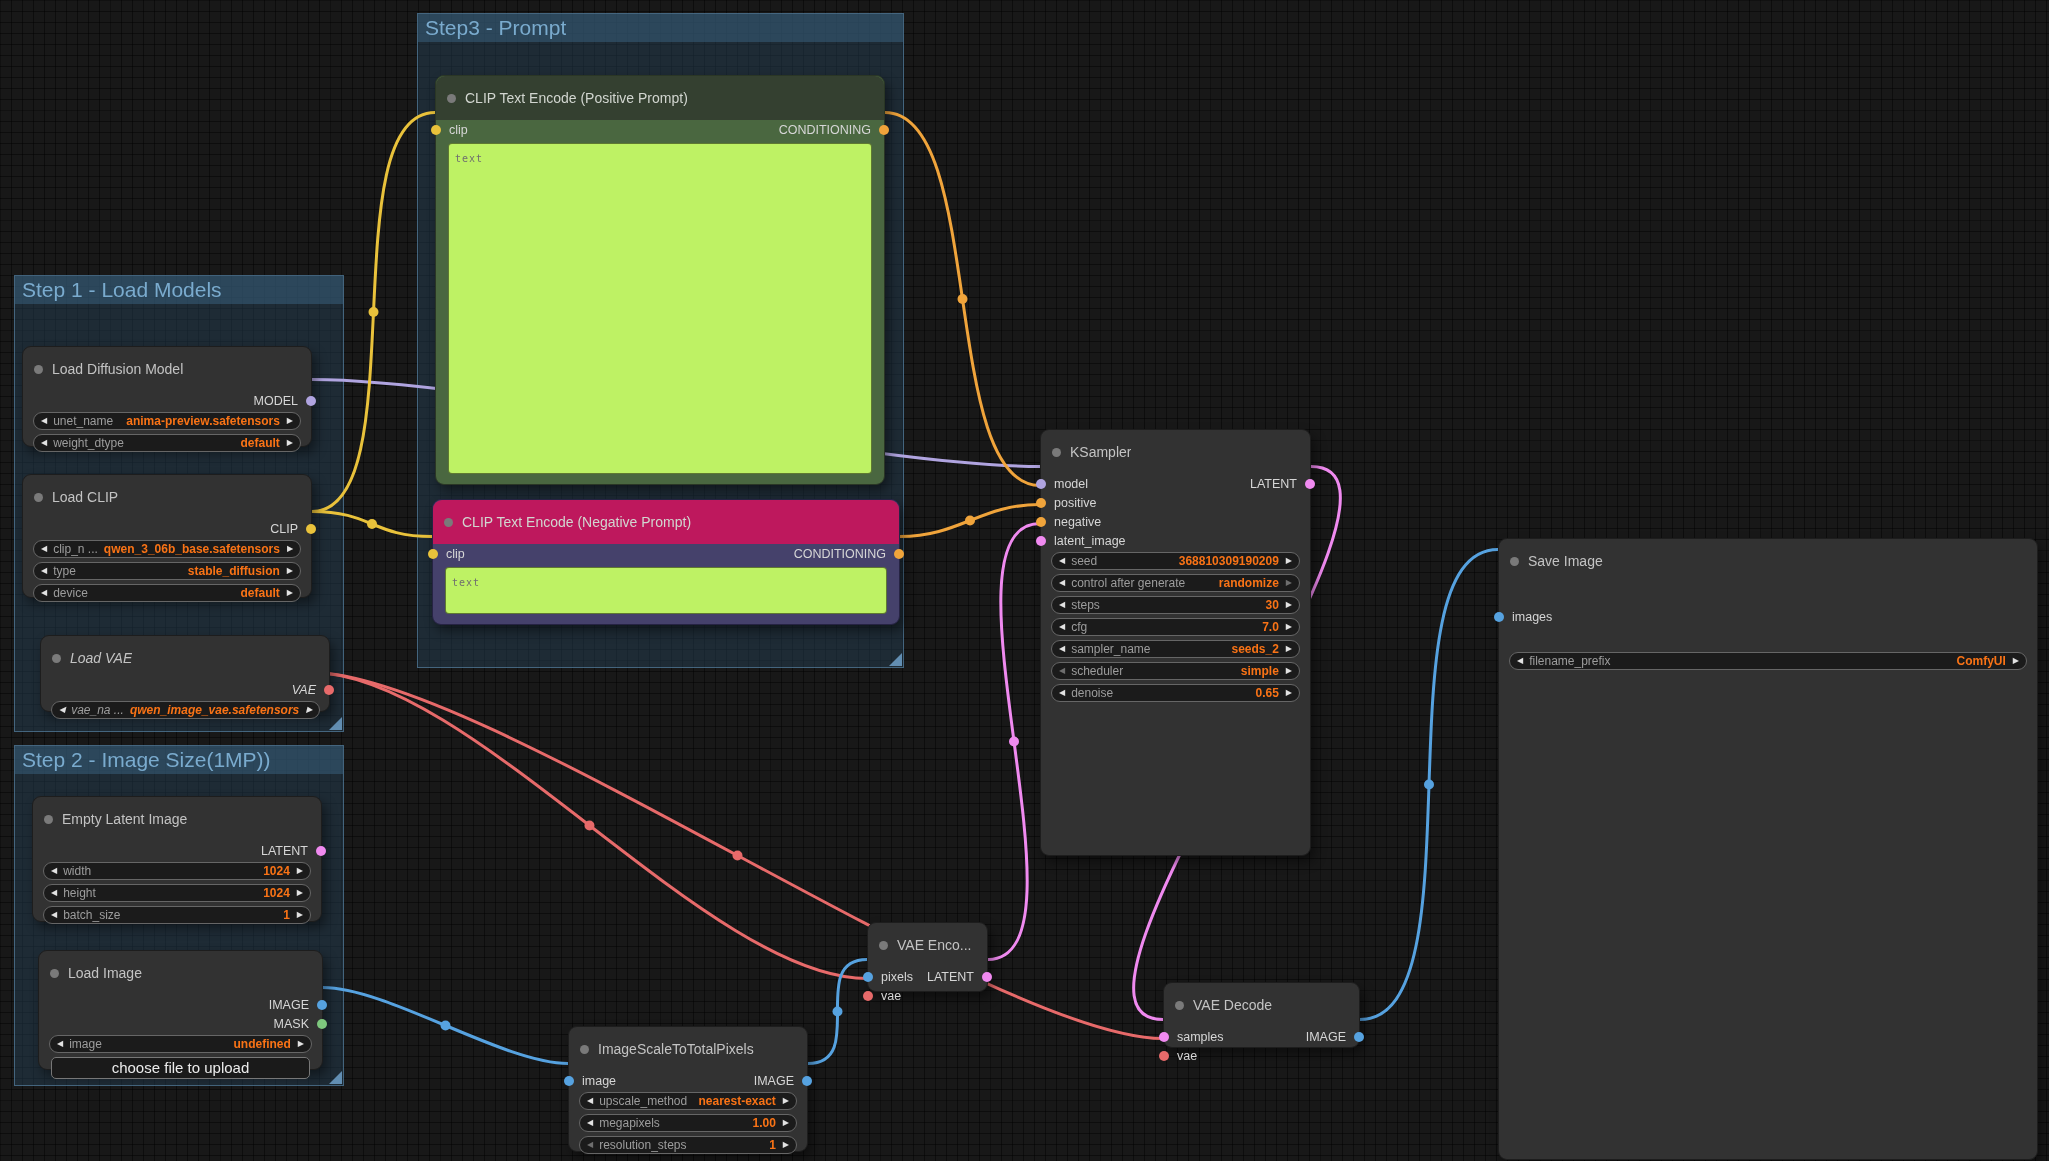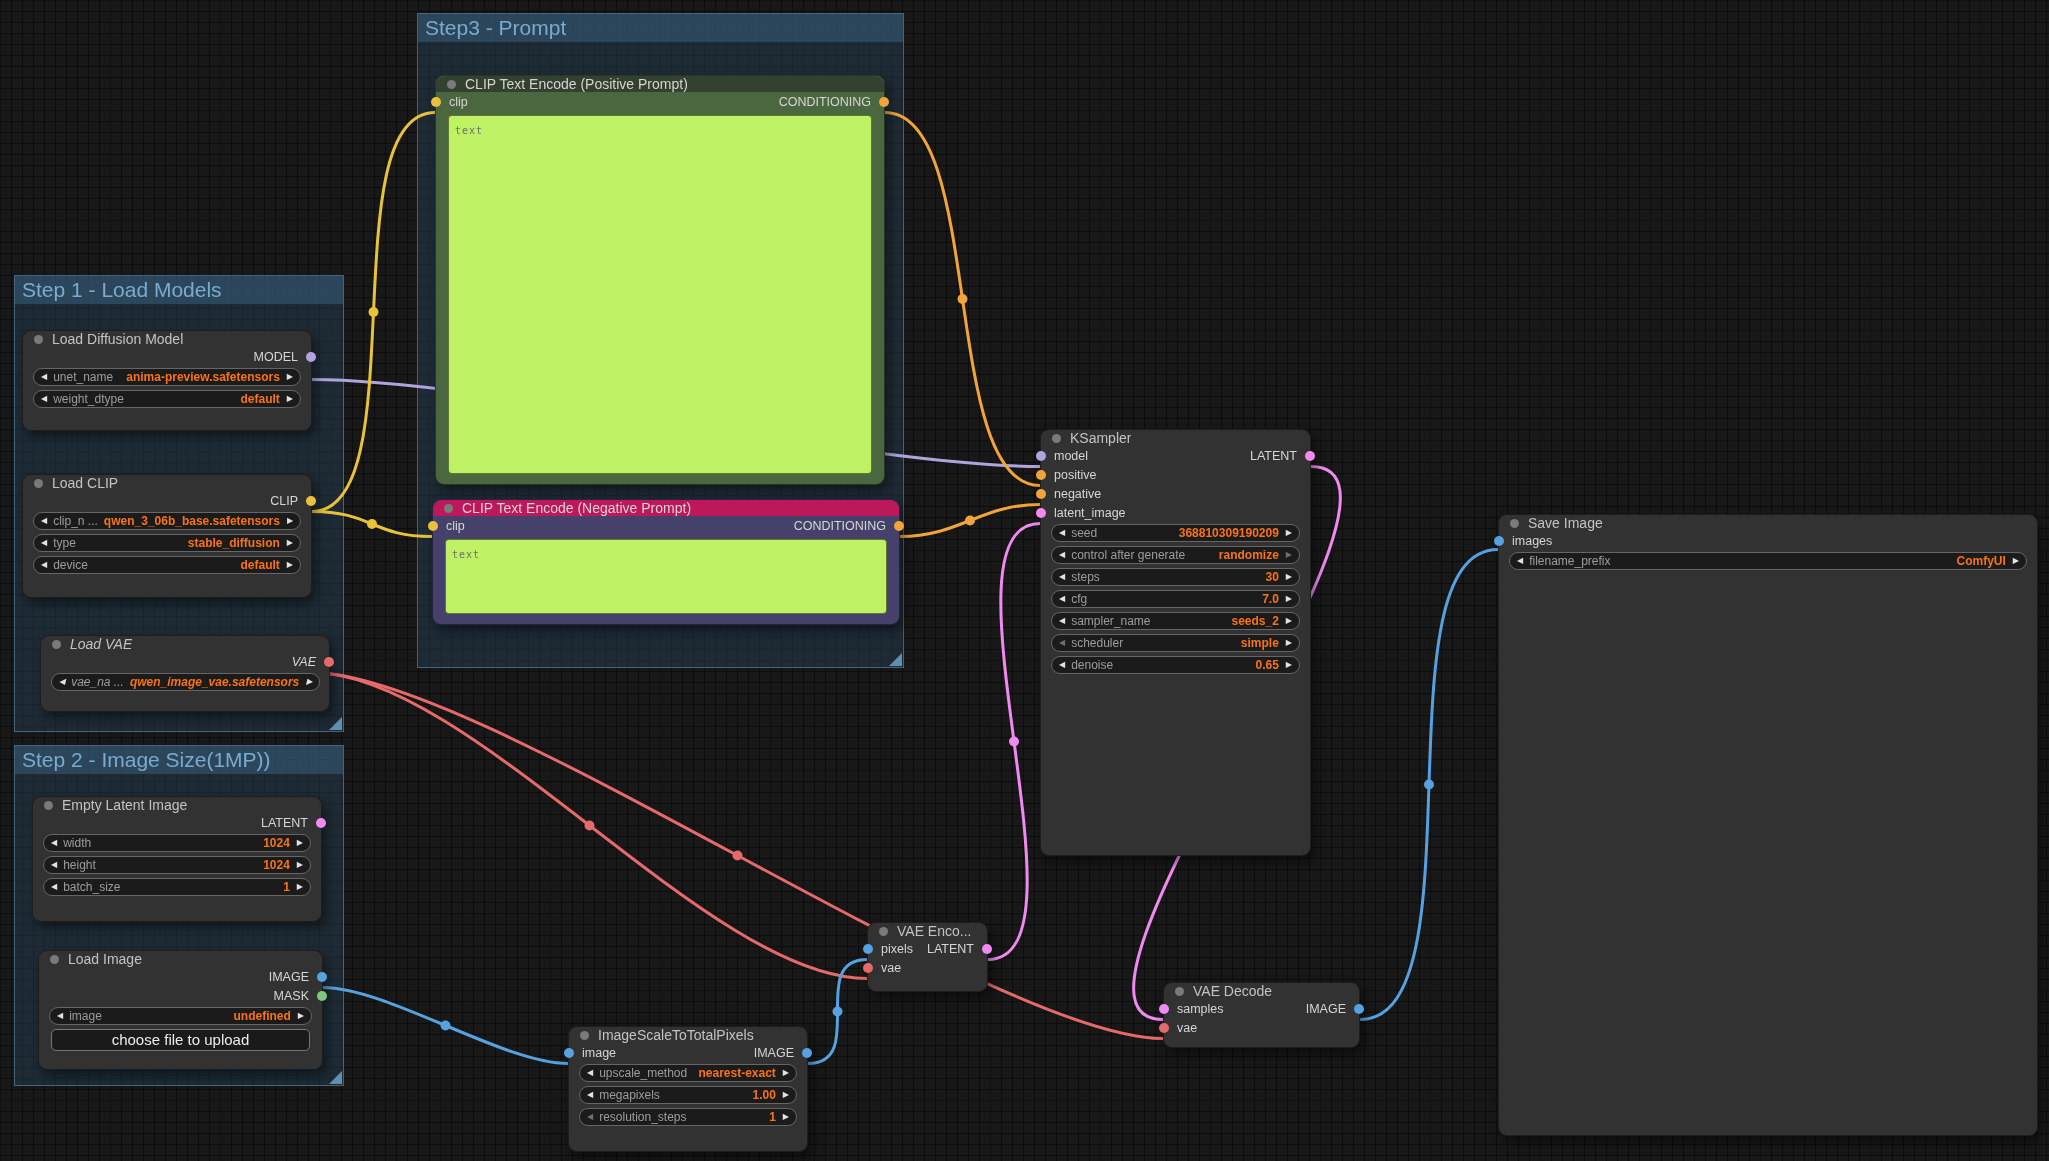--- a/index.html
+++ b/index.html
@@ -21,21 +21,21 @@
   .group-resize{position:absolute;right:1px;bottom:1px;width:0;height:0;
     border-left:13px solid transparent;border-bottom:13px solid rgba(110,160,200,0.85);}
   
   svg.wires{position:absolute;left:0;top:0;z-index:2;}
   svg.wires path{fill:none;stroke-width:3px;}
   
   .node{position:absolute;box-sizing:border-box;background:#323232;border:1px solid #1d1d1d;
     border-radius:9px;box-shadow:4px 6px 12px rgba(0,0,0,0.45);z-index:3;display:flex;flex-direction:column;}
   .node.green{background:#4a6740;border-color:#2a3625;}
   .node.purple{background:#45416b;border-color:#262343;}
-  .node-header{height:16px;display:flex;align-items:center;flex:none;border-radius:9px 9px 0 0;}
+  .node-header{height:44px;display:flex;align-items:center;flex:none;border-radius:9px 9px 0 0;}
   .node.green  .node-header{background:#344030;}
   .node.purple .node-header{background:#be185d;}
   .collapse-dot{width:9px;height:9px;border-radius:50%;background:#7a7a7a;margin:0 9px 0 11px;flex:none;}
   .node-title{font-size:14px;color:#c3c3c3;white-space:nowrap;overflow:hidden;}
   .node.green .node-title,.node.purple .node-title{color:#d2d6d0;}
   .slot-row{height:19px;position:relative;display:flex;align-items:center;justify-content:space-between;
     padding:0 10px;flex:none;font-size:12.5px;color:#d6d6d6;}
   .slot-in-label{margin-left:3px;}
   .slot-out-label{margin-left:auto;margin-right:3px;}
   .slot-dot{position:absolute;top:4.5px;width:10px;height:10px;border-radius:50%;}
@@ -94,21 +94,21 @@
       <circle cx="445.5" cy="1025.5" r="5" fill="#56a2e0"></circle>
       <path d="M 808 1063.5 C 868 1063.5, 807 959.5, 867 959.5" stroke="#56a2e0"></path>
       <circle cx="837.5" cy="1011.5" r="5" fill="#56a2e0"></circle>
       <path d="M 988 959.5 C 1097.7724920005007 959.5, 930.2275079994993 523.5, 1040 523.5" stroke="#f08af0"></path>
       <circle cx="1014" cy="741.5" r="5" fill="#f08af0"></circle>
       <path d="M 1311 466.5 C 1454.1155564570113 466.5, 1019.8844435429887 1019.5, 1163 1019.5" stroke="#f08af0"></path>
       <circle cx="1237" cy="743" r="5" fill="#f08af0"></circle>
       <path d="M 1360 1019.5 C 1482.4601976153886 1019.5, 1375.5398023846114 549.5, 1498 549.5" stroke="#56a2e0"></path>
       <circle cx="1429" cy="784.5" r="5" fill="#56a2e0"></circle>
     </svg>
-    <div class="node dark" style="left: 22px; top: 330px; width: 290px; height: 101px;">
+    <div class="node dark" style="left: 22px; top: 346px; width: 290px; height: 101px;">
       <div class="node-header">
         <span class="collapse-dot"></span>
         <span class="node-title">Load Diffusion Model</span>
       </div>
       <div class="slot-row">
         <span class="slot-out-label">MODEL</span>
         <span class="slot-dot out" style="background: rgb(176, 164, 224);"></span>
       </div>
       <div class="widget-row">
         <div class="widget">
@@ -403,21 +403,21 @@
         <span class="slot-dot in" style="background: rgb(240, 138, 240);"></span>
         <span class="slot-in-label">samples</span>
         <span class="slot-out-label">IMAGE</span>
         <span class="slot-dot out" style="background: rgb(86, 162, 224);"></span>
       </div>
       <div class="slot-row">
         <span class="slot-dot in" style="background: rgb(231, 106, 106);"></span>
         <span class="slot-in-label">vae</span>
       </div>
     </div>
-    <div class="node dark" style="left: 1498px; top: 514px; width: 540px; height: 622px;">
+    <div class="node dark" style="left: 1498px; top: 538px; width: 540px; height: 622px; gap: 24px;">
       <div class="node-header">
         <span class="collapse-dot"></span>
         <span class="node-title">Save Image</span>
       </div>
       <div class="slot-row">
         <span class="slot-dot in" style="background: rgb(86, 162, 224);"></span>
         <span class="slot-in-label">images</span>
       </div>
       <div class="widget-row">
         <div class="widget">

